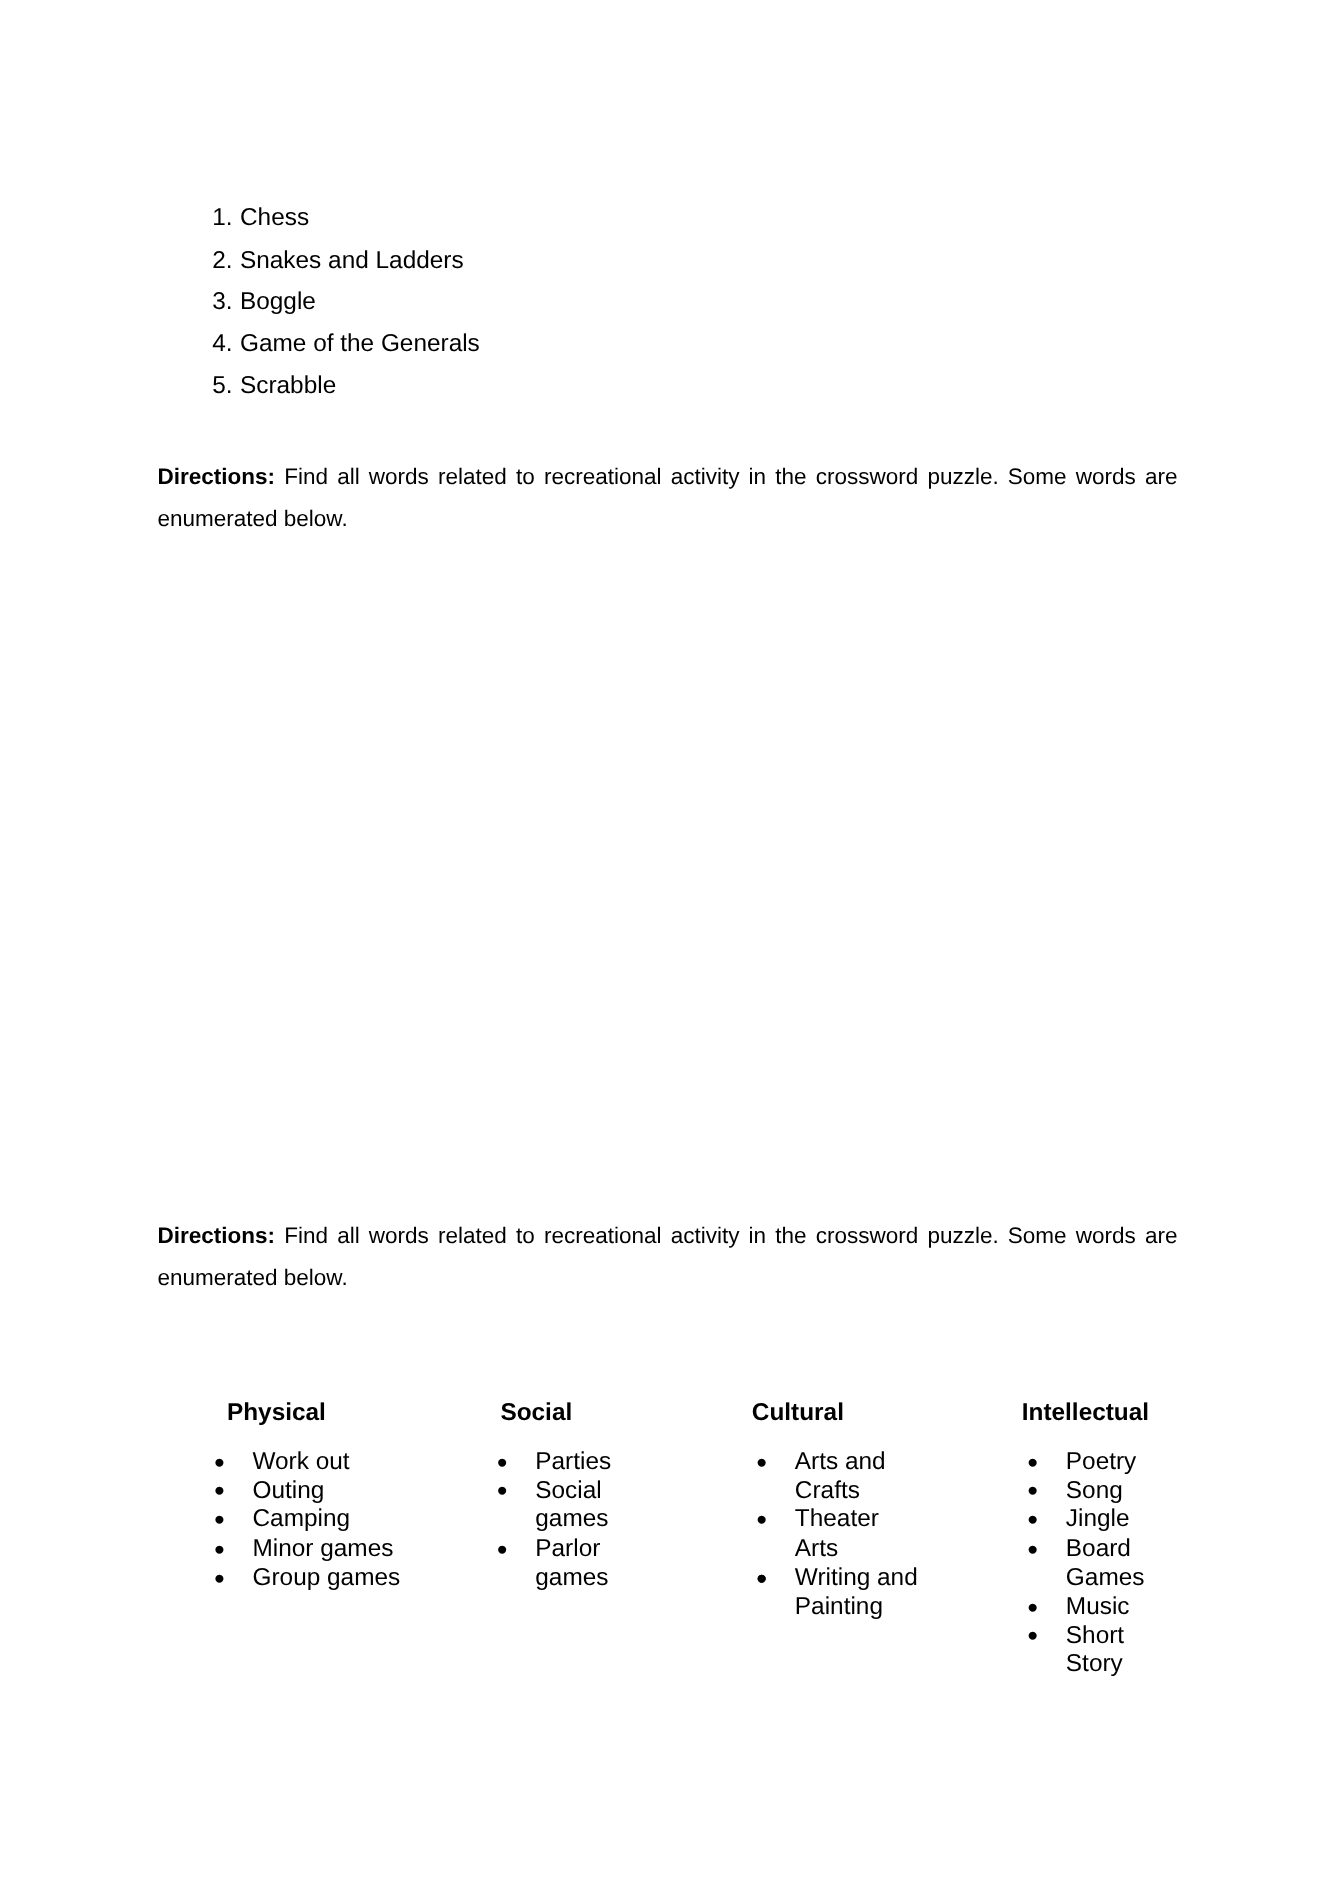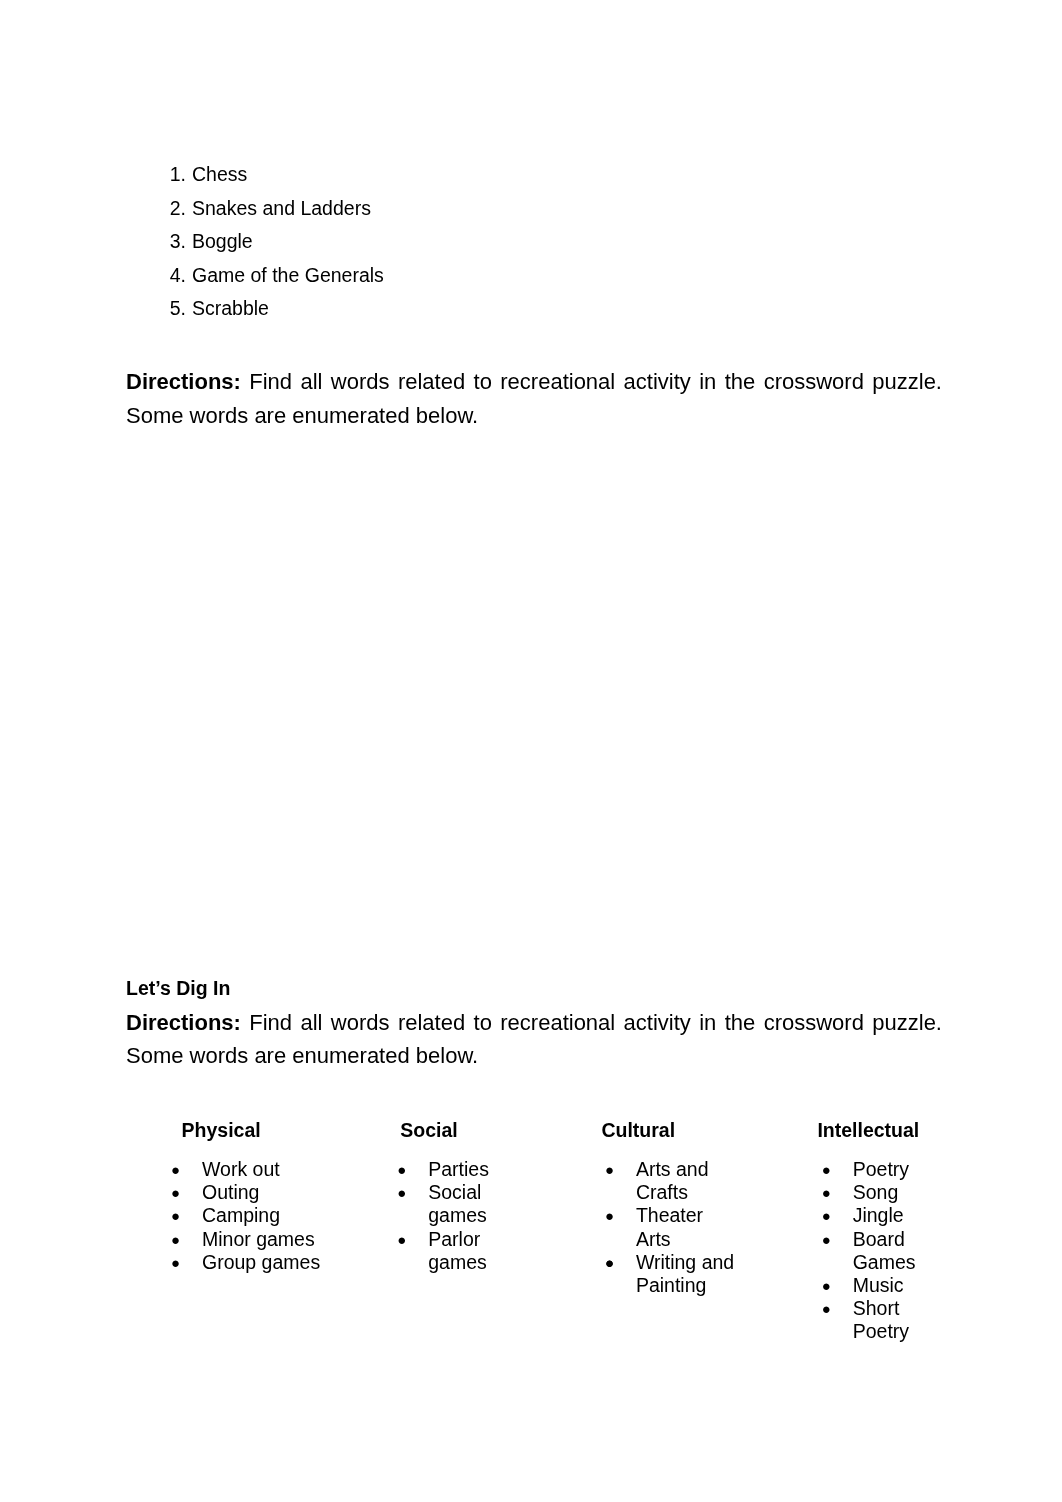--- a/index.html
+++ b/index.html
@@ -53,21 +53,21 @@
     left: 126px;
     width: 816px;
   }
   .section-title {
     font-size: 19.5px;
     line-height: 33.6px;
     font-weight: bold;
     margin: 0;
   }
   .directions {
-    font-size: 22px;
+    font-size: 18px;
     line-height: 33.6px;
     margin: 0;
     text-align: justify;
     text-justify: inter-word;
   }
   .directions .lead {
     font-weight: bold;
   }
 
   #section-explore { top: 365px; }
@@ -149,21 +149,20 @@
       <span class="num">5.</span>
       <span>Scrabble</span>
     </li>
   </ol>
 
   <div class="section" id="section-explore">
     <p class="directions"><span class="lead">Directions:</span><span> Find all words related to recreational activity in the crossword puzzle. Some words are enumerated below.</span></p>
   </div>
 
   <div class="section" id="section-digin">
-    <p class="section-title">Let’s Dig In</p>
     <p class="directions"><span class="lead">Directions:</span><span> Find all words related to recreational activity in the crossword puzzle. Some words are enumerated below.</span></p>
   </div>
 
   <div class="categories">
 
     <div class="cat-col c0">
       <div class="cat-head">Physical</div>
       <ul class="cat-list">
         <li><span class="dot">●</span><span>Work out</span></li>
         <li><span class="dot">●</span><span>Outing</span></li>
@@ -193,19 +192,19 @@
     </div>
 
     <div class="cat-col c3">
       <div class="cat-head">Intellectual</div>
       <ul class="cat-list">
         <li><span class="dot">●</span><span>Poetry</span></li>
         <li><span class="dot">●</span><span>Song</span></li>
         <li><span class="dot">●</span><span>Jingle</span></li>
         <li><span class="dot">●</span><span>Board Games</span></li>
         <li><span class="dot">●</span><span>Music</span></li>
-        <li><span class="dot">●</span><span>Short Poetry</span></li>
+        <li><span class="dot">●</span><span>Short Story</span></li>
       </ul>
     </div>
 
   </div>
 
 </div>
 
 </body></html>

